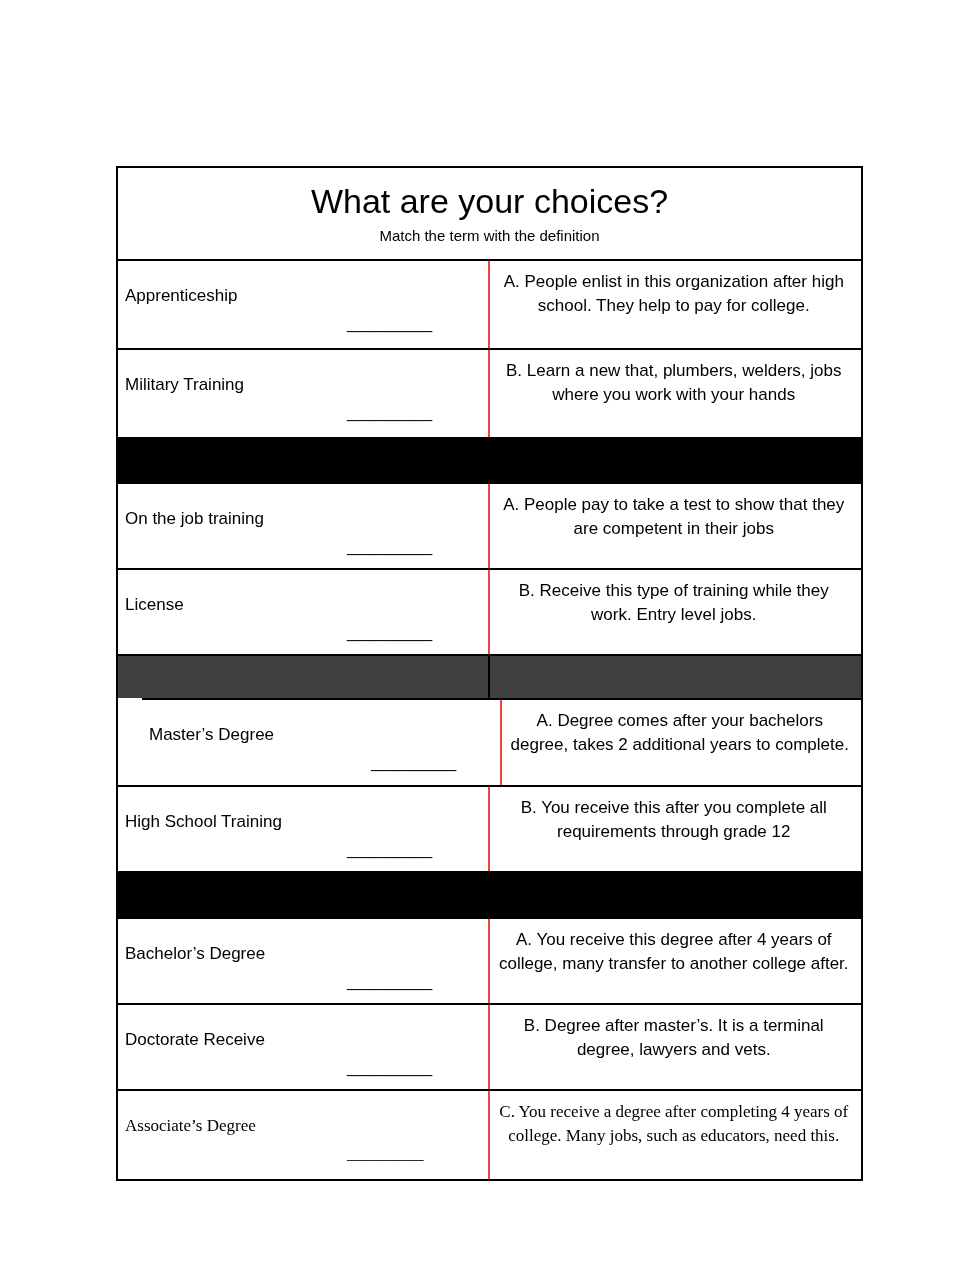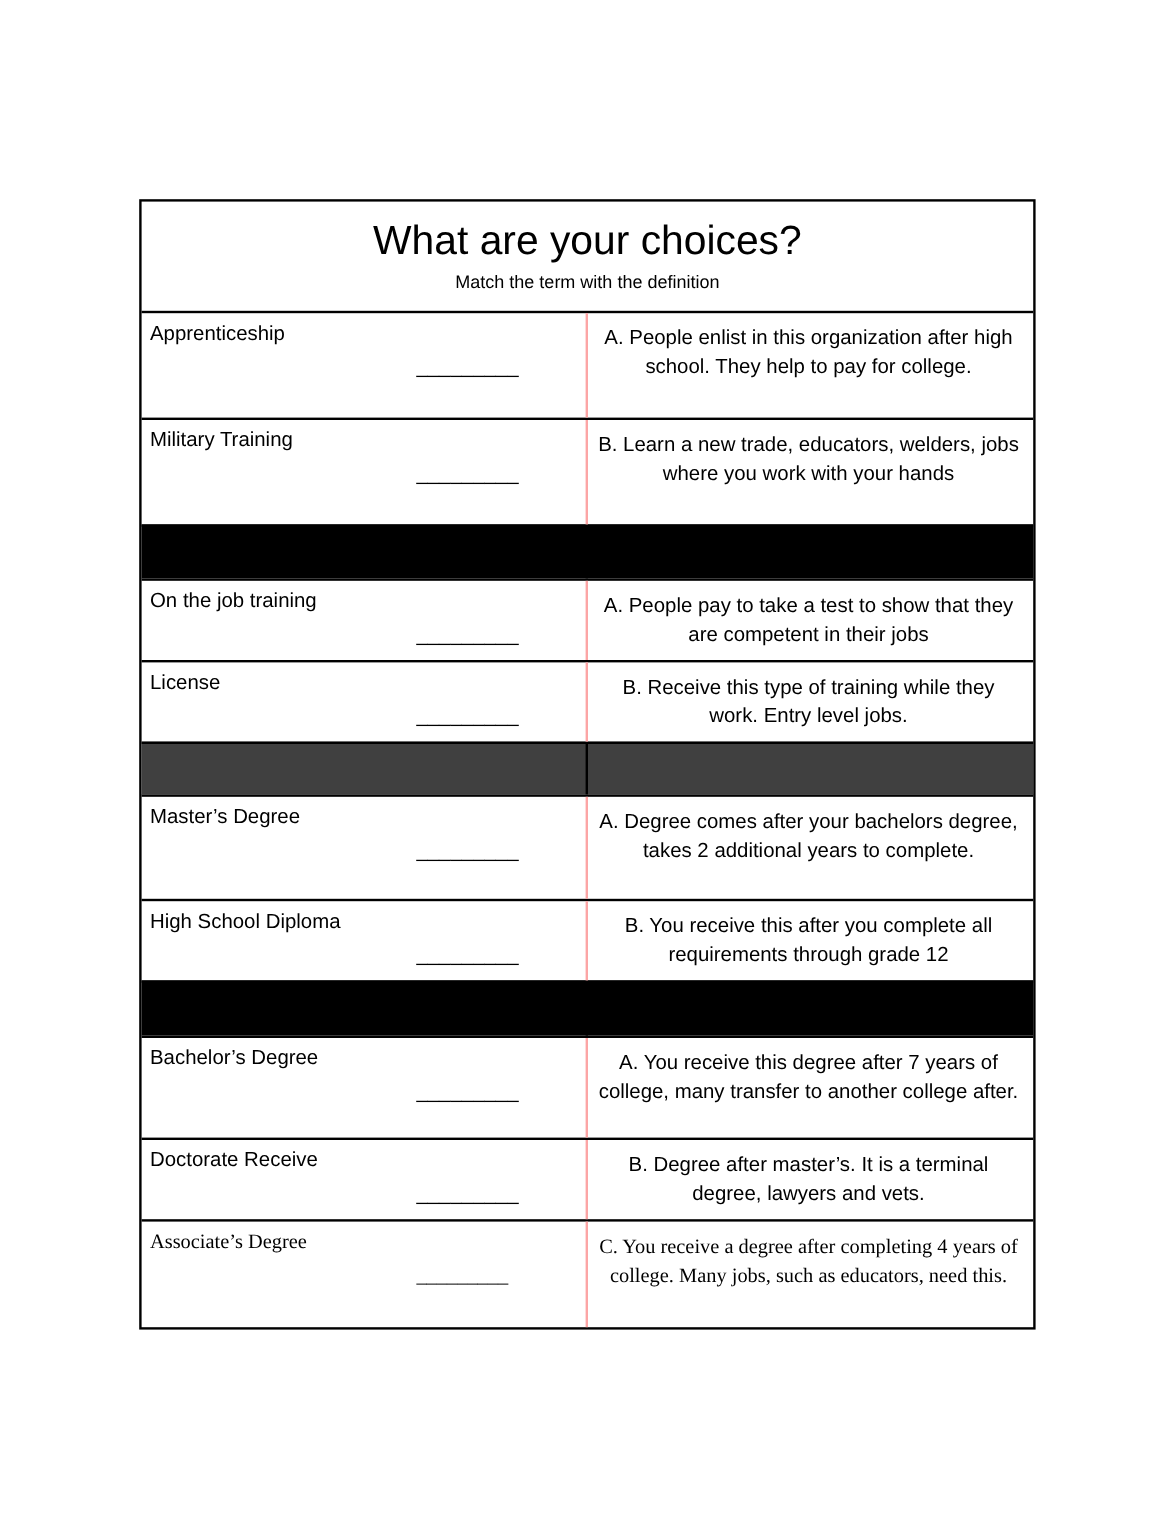--- a/index.html
+++ b/index.html
@@ -16,41 +16,41 @@
     left: 116px; top: 166px;
     width: 747px;
     border: 2px solid #000000;
     background: #ffffff;
   }
 
   .row { display: flex; align-items: stretch; border-top: 2px solid #000000; }
   .row:first-child { border-top: none; }
 
   .cell { min-width: 0; }
-  .cell.left { flex: 0 0 50%; border-right: 2px solid #fca5a5; padding: 5px 10px 8px 7px; }
+  .cell.left { flex: 0 0 50%; border-right: 2px solid #ef4444; padding: 23px 10px 8px 7px; }
   .cell.right { flex: 1 1 auto; padding: 9px 10px 8px 7px; }
 
   
   .title-row { display: block; text-align: center; padding: 13px 10px 10px 10px; }
   .title { font-size: 34px; line-height: 40px; font-weight: 400; letter-spacing: 0; }
   .subtitle { font-size: 15px; line-height: 18px; margin-top: 6px; }
 
   .term { font-size: 17px; line-height: 24px; }
   .blank { font-size: 17px; line-height: 26px; margin-top: 3px; padding-left: 222px; white-space: pre; }
   .definition { font-size: 17px; line-height: 24px; text-align: center; }
 
   .separator .cell { padding: 0; }
   .sep-black { background: #000000; }
   .sep-gray  { background: #404040; }
   .separator .cell.left { border-right: 2px solid #000000; }
 
   
   .mh-title { min-height: 91px; }
   .mh-89 { min-height: 89px; }
-  .mh-87 { min-height: 87px; }
+  .mh-87 { min-height: 87px; margin-left: 24px; }
   .mh-85 { min-height: 85px; }
   .mh-90 { min-height: 90px; font-family: Liberation Serif, serif; }
   .mh-68 { min-height: 68px; }
   .mh-67 { min-height: 67px; }
   .mh-66 { min-height: 66px; }
   .mh-63 { min-height: 63px; }
   .mh-46 { min-height: 46px; }
   .mh-45 { min-height: 45px; }
   .mh-44 { min-height: 44px; }
 </style>
@@ -74,21 +74,21 @@
         <div class="definition">A. People enlist in this organization after high school. They help to pay for college.</div>
       </div>
     </div>
 
     <div class="row match mh-89">
       <div class="cell left">
         <div class="term">Military Training</div>
         <div class="blank">_________</div>
       </div>
       <div class="cell right">
-        <div class="definition">B. Learn a new trade, educators, welders, jobs where you work with your hands</div>
+        <div class="definition">B. Learn a new that, plumbers, welders, jobs where you work with your hands</div>
       </div>
     </div>
 
     <div class="row separator sep-black mh-45">
       <div class="cell left"></div>
       <div class="cell right"></div>
     </div>
 
     <div class="row match mh-68">
       <div class="cell left">
@@ -120,40 +120,40 @@
         <div class="term">Master’s Degree</div>
         <div class="blank">_________</div>
       </div>
       <div class="cell right">
         <div class="definition">A. Degree comes after your bachelors degree, takes 2 additional years to complete.</div>
       </div>
     </div>
 
     <div class="row match mh-66">
       <div class="cell left">
-        <div class="term">High School Diploma</div>
+        <div class="term">High School Training</div>
         <div class="blank">_________</div>
       </div>
       <div class="cell right">
         <div class="definition">B. You receive this after you complete all requirements through grade 12</div>
       </div>
     </div>
 
     <div class="row separator sep-black mh-46">
       <div class="cell left"></div>
       <div class="cell right"></div>
     </div>
 
     <div class="row match mh-85">
       <div class="cell left">
         <div class="term">Bachelor’s Degree</div>
         <div class="blank">_________</div>
       </div>
       <div class="cell right">
-        <div class="definition">A. You receive this degree after 7 years of college, many transfer to another college after.</div>
+        <div class="definition">A. You receive this degree after 4 years of college, many transfer to another college after.</div>
       </div>
     </div>
 
     <div class="row match mh-67">
       <div class="cell left">
         <div class="term">Doctorate Receive</div>
         <div class="blank">_________</div>
       </div>
       <div class="cell right">
         <div class="definition">B. Degree after master’s. It is a terminal degree, lawyers and vets.</div>

